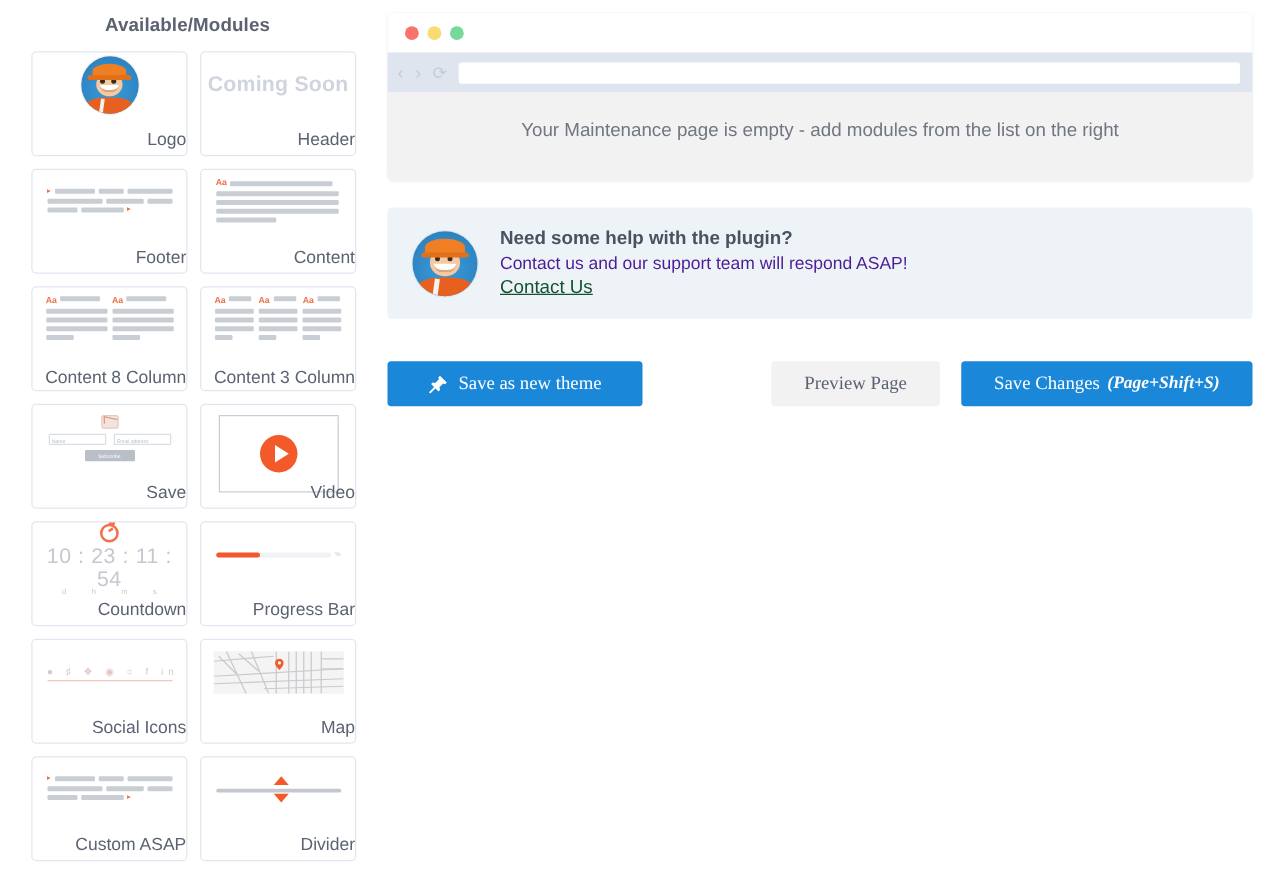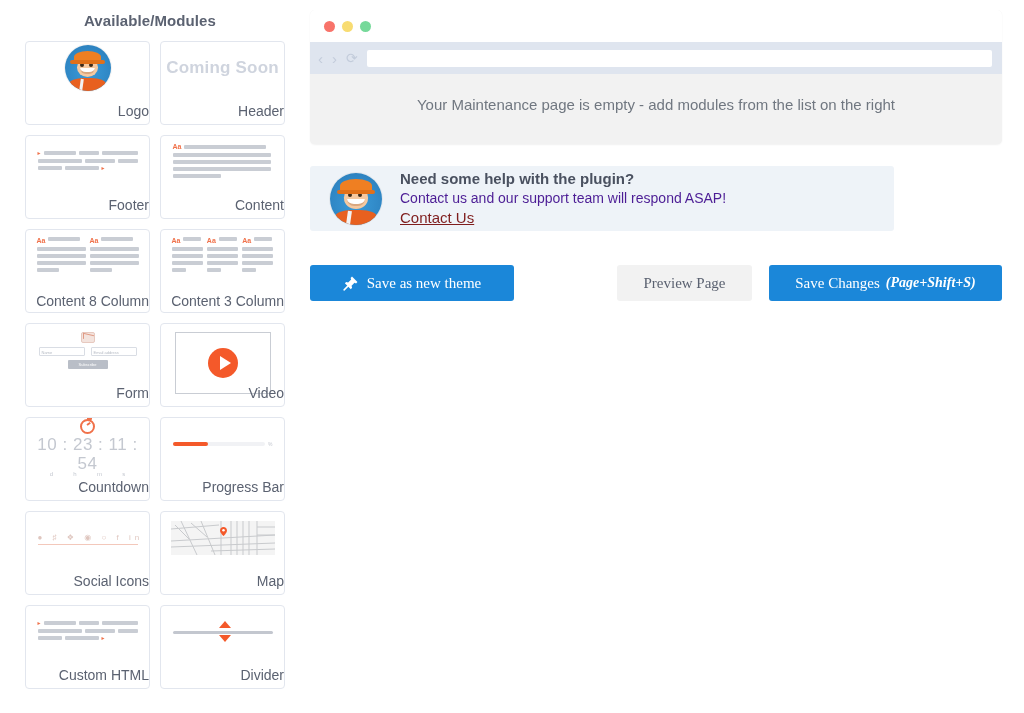--- a/index.html
+++ b/index.html
@@ -207,26 +207,26 @@
   .nav-ico { color:#c3ccdb; font-size: 15px; line-height:15px; user-select:none; }
   .nav-ico.reload { font-size: 14px; }
   .url-bar { flex:1; height: 17px; background:#fff; border-radius:2px; }
   .browser-body {
     height: 70px; background:#f2f2f2;
     display:flex; align-items:flex-start; justify-content:center; padding-top: 22px;
   }
   .empty-msg { font-size: 15px; color:#707780; }
 
   .help-box {
-    margin-top: 22px; width: 584px; background:#eef3f8; border-radius: 3px;
-    display:flex; align-items:center; padding: 4px 20px; gap: 18px;
+    margin-top: 22px; width: 692px; background:#eef3f8; border-radius: 3px;
+    display:flex; align-items:center; padding: 16px 20px; gap: 18px;
   }
   .help-text h3 { margin:0 0 3px 0; font-size: 15px; color:#4a5160; font-weight:bold; }
   .help-text p { margin:0 0 3px 0; font-size: 14px; color:#4c1d95; }
-  .help-link { font-size: 15px; color:#7f1d1d; text-decoration: underline; cursor:pointer;margin-top:32px; }
+  .help-link { font-size: 15px; color:#14532d; text-decoration: underline; cursor:pointer;margin-top:32px; }
 
   .actions { margin-top: 34px; width: 692px; position:relative; height: 36px; }
   .btn {
     border:none; border-radius: 3px; cursor:pointer;
     font-family: Liberation Serif, serif;
     display:inline-flex; align-items:center; justify-content:center;
   }
   .btn-primary { background:#1b87d9; color:#fff; font-size:15px; }
   .btn-save-theme {
     position:absolute; left:0; top:0; width: 204px; height: 36px; gap: 9px;
@@ -392,21 +392,21 @@
         <div class="thumb">
           <div class="form-thumb">
             <div class="env"></div>
             <div class="fields">
               <div class="fld">Name</div>
               <div class="fld">Email address</div>
             </div>
             <div class="btn-sub">Subscribe</div>
           </div>
         </div>
-        <div class="module-label">Form</div>
+        <div class="module-label">Save</div>
       </div>
 
       <div class="module-card">
         <div class="video-thumb">
           <div class="play-circle">
               <div class="play-tri"></div>
             </div>
         </div>
         <div class="module-label">Video</div>
       </div>
@@ -495,21 +495,21 @@
                 <span class="bar" style="width:30px"></span>
                 <span class="bar" style="width:20px"></span>
               </div>
             <div class="lrow">
                 <span class="bar" style="width:24px"></span>
                 <span class="bar" style="width:34px"></span>
                 <span class="mini-mark">▸</span>
               </div>
           </div>
         </div>
-        <div class="module-label">Custom HTML</div>
+        <div class="module-label">Custom ASAP</div>
       </div>
 
       <div class="module-card">
         <div class="thumb">
           <div class="divider-thumb">
             <div class="up"></div>
             <div class="dline"></div>
             <div class="dn"></div>
           </div>
         </div>

